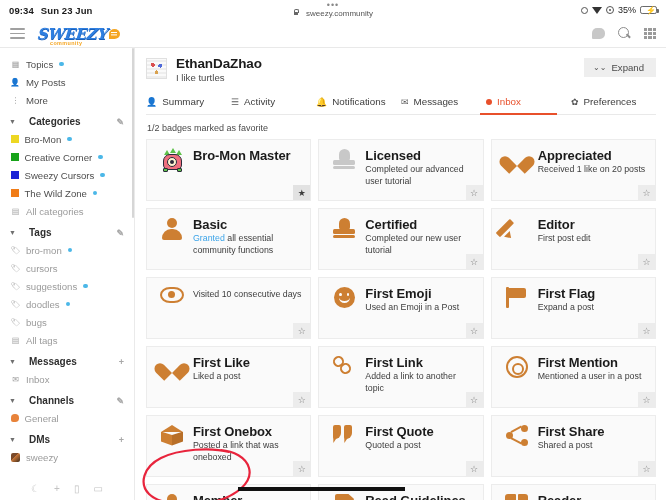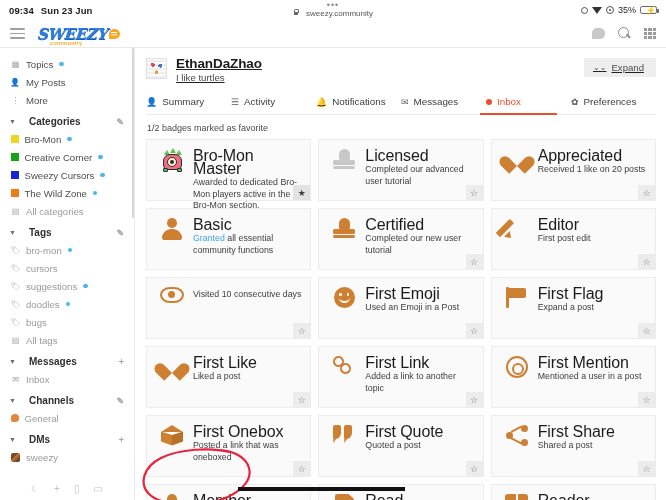--- a/index.html
+++ b/index.html
@@ -117,21 +117,20 @@
     color: #c2c2c2; font-size: 10px;
   }
   .avatar-mini{width:9px;height:9px;border-radius:2px;background:linear-gradient(135deg,#7a4a2a 40%,#cf7a3a 41%,#3b2a1a);flex:0 0 auto;}
   .chan-dot{width:7.5px;height:7.5px;border-radius:50% 50% 50% 2px;background:#e8833a;display:inline-block;flex:0 0 auto;}
 
   
   .main { flex: 1; overflow: hidden; position: relative; background:#fff;}
   .profile-head {
     display: flex; align-items: flex-start;
     padding: 8px 10px 0 11px;
-    text-decoration: underline;
   }
   .pf-avatar {
     width: 21px; height: 21px; flex: 0 0 auto; margin-top: 2px;
     background:
       radial-gradient(circle at 30% 30%, #d94f4f 0 2px, transparent 2px),
       radial-gradient(circle at 70% 35%, #4f6ad9 0 2px, transparent 2px),
       radial-gradient(circle at 50% 70%, #d9a24f 0 2px, transparent 2px),
       repeating-linear-gradient(0deg,#eee 0 2px,#fafafa 2px 4px);
     border: 1px solid #e0e0e0;
   }
@@ -187,21 +186,21 @@
     cursor: pointer;
   }
   .b-ic {
     width: 30px; flex: 0 0 30px;
     display: flex; align-items: flex-start; justify-content: center;
     color: #cd7f32;
     padding-top: 1px;
   }
   .b-ic.grey { color: #c8c8c8; }
   .b-txt { padding-left: 6px; padding-top: 1px; min-width:0;}
-  .b-title { font-size: 16px; font-weight: 400; color: #1b1b1b; line-height: 13px; letter-spacing:-.1px;}
+  .b-title { font-size: 13px; font-weight: 700; color: #1b1b1b; line-height: 13px; letter-spacing:-.1px;}
   .b-desc { font-size: 8.8px; color: #3d3d3d; line-height: 11.5px; margin-top: 2px; }
   .b-desc .lnk { color: #3aa3e8; }
   .star-btn {
     position: absolute; right: 0; bottom: 0;
     width: 17px; height: 15px;
     background: #ececec;
     display: flex; align-items: center; justify-content: center;
     font-size: 9px; color: #7a7a7a;
     cursor: pointer;
   }
@@ -513,21 +512,20 @@
               <i class="spk" style="left:16px;top:1px"></i>
             <i class="bod"></i>
               <i class="eye"></i>
               <i class="pup"></i>
             <i class="ft" style="left:3px"></i>
               <i class="ft" style="right:3px"></i>
           </span>
         </div>
         <div class="b-txt">
           <div class="b-title">Bro-Mon Master</div>
-          <div class="b-desc">Awarded to dedicated Bro-Mon players active in the Bro-Mon section.</div>
         </div>
         <div class="star-btn on">★</div>
       </div>
 
       <div class="badge-card">
         <div class="b-ic grey">
           <span class="stamp-sh">
               <i class="h"></i>
               <i class="b"></i>
               <i class="b2"></i>

